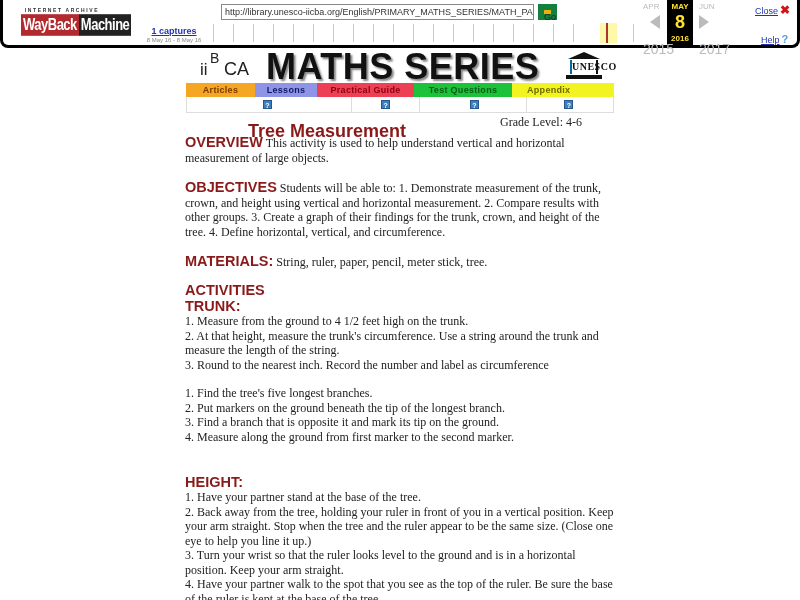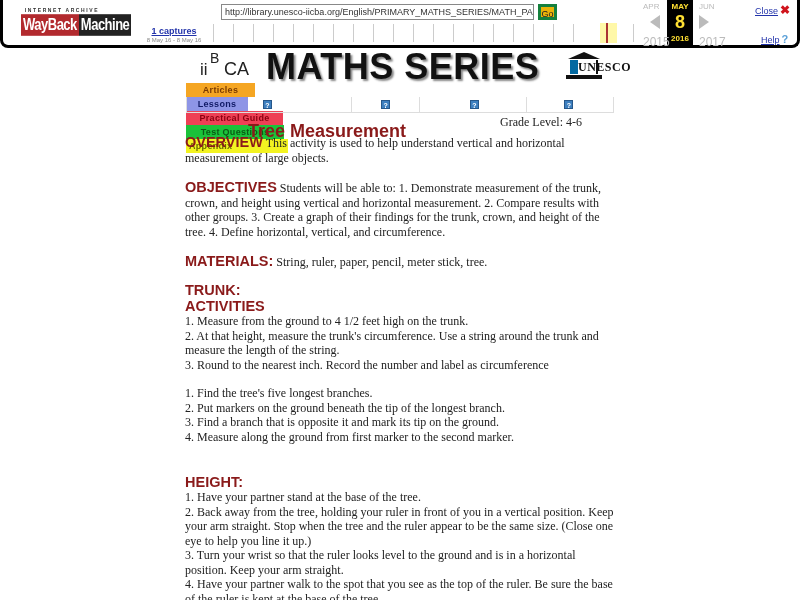--- a/index.html
+++ b/index.html
@@ -29,36 +29,36 @@
     transform: scaleY(1.2);
   }
   .wb-url {
     position: absolute; left: 218px; top: 4px; width: 313px; height: 16px;
     border: 1px solid #888; background: #fff;
     font-family: "Liberation Sans", sans-serif; font-size: 9px; line-height: 14px;
     padding-left: 3px; color: #333; white-space: nowrap; overflow: hidden;
   }
   .wb-go {
     position: absolute; left: 535px; top: 4px; width: 19px; height: 16px;
-    border: 3px solid #15803d; background: #eab308; font-family: "Liberation Sans", sans-serif;
+    border: 6px solid #15803d; background: #eab308; font-family: "Liberation Sans", sans-serif;
     font-size: 9px; line-height: 14px; text-align: center; color: #222;
   }
   .wb-captures {
     position: absolute; left: 136px; top: 26px; width: 70px; text-align: center;
     font-family: "Liberation Sans", sans-serif;
   }
   .wb-captures-link { font-size: 9px; color: #2233aa; text-decoration: underline; font-weight: bold; display: block; }
   .wb-captures-range { font-size: 6px; color: #888; display: block; margin-top: 1px; }
   .wb-timeline { position: absolute; left: 206px; top: 22px; width: 430px; height: 22px; }
   .wb-tick { position: absolute; top: 2px; width: 1px; height: 18px; background: #ccc; }
   .wb-highlight { position: absolute; left: 391px; top: 1px; width: 17px; height: 20px; background: #fff8a8; }
   .wb-marker { position: absolute; left: 397px; top: 1px; width: 2px; height: 20px; background: #a33; }
   .wb-cal { position: absolute; left: 640px; top: 0; width: 100px; height: 46px; font-family: "Liberation Sans", sans-serif; }
   .wb-month { position: absolute; top: 2px; font-size: 8px; color: #bbb; }
-  .wb-year { position: absolute; top: 35px; font-size: 12px; color: #bbb; }
+  .wb-year { position: absolute; top: 41px; font-size: 14px; color: #bbb; }
   .wb-cur {
     position: absolute; left: 24px; top: 0; width: 26px; height: 46px; background: #000;
     color: #ffe033; text-align: center;
   }
   .wb-cur-month { font-size: 8px; font-weight: bold; margin-top: 2px; display: block; }
   .wb-cur-day { font-size: 18px; font-weight: bold; line-height: 18px; display: block; margin-top: 2px; }
   .wb-cur-year { font-size: 8px; font-weight: bold; display: block; margin-top: 3px; }
   .wb-arrow-l {
     position: absolute; left: 7px; top: 15px; width: 0; height: 0;
     border-top: 7px solid transparent; border-bottom: 7px solid transparent; border-right: 10px solid #bbb;
@@ -88,28 +88,28 @@
     font-weight: bold; font-size: 36px; letter-spacing: 0.5px; color: #111;
     text-shadow: 2px 2px 2px #888; white-space: nowrap;
   }
   .unesco-logo { position: absolute; left: 378px; top: 2px; width: 40px; height: 30px; }
   .unesco-roof {
     position: absolute; left: 4px; top: 0; width: 0; height: 0;
     border-left: 16px solid transparent; border-right: 16px solid transparent; border-bottom: 7px solid #111;
   }
   .unesco-body {
     position: absolute; left: 6px; top: 8px; width: 28px; height: 14px;
-    font-family: "Liberation Serif", serif; font-size: 12px; font-weight: bold;
+    font-family: "Liberation Serif", serif; font-size: 10px; font-weight: bold;
     text-align: center; line-height: 14px; color: #111; letter-spacing: 0.5px;
-    border-left: 8px solid #0369a1; border-right: 2px solid #111;
+    border-left: 2px solid #0369a1; border-right: 2px solid #111;
   }
   .unesco-base { position: absolute; left: 2px; top: 23px; width: 36px; height: 4px; background: #111; }
 
   
-  .nav { position: absolute; left: 186px; top: 83px; width: 428px; height: 14px; display: flex; flex-direction: column; }
+  .nav { position: absolute; left: 186px; top: 83px; width: 428px; height: 14px; display: flex; }
   .nav-item {
     font-family: "Liberation Sans", sans-serif; font-weight: bold; font-size: 9px;
     line-height: 14px; text-align: center; letter-spacing: 0.3px;
   }
   .nav-help { position: absolute; left: 186px; top: 97px; width: 428px; height: 16px; display: flex; border: 1px solid #ddd; border-top: none; }
   .nav-help-cell { position: relative; height: 15px; border-right: 1px solid #ddd; }
   .nav-help-cell:last-child { border-right: none; }
   .q-icon {
     position: absolute; top: 3px; width: 9px; height: 9px; background: #3d7fbf;
     color: #fff; font-family: "Liberation Sans", sans-serif; font-size: 7px; font-weight: bold;
@@ -208,21 +208,21 @@
     <div class="unesco-body">UNESCO</div>
     <div class="unesco-base"></div>
   </div>
 </div>
 
 <div class="nav">
   <div class="nav-item" id="nav0" style="width: 69px; background: rgb(245, 166, 35); color: rgb(122, 58, 0);">Articles</div>
   <div class="nav-item" id="nav1" style="width: 62px; background: rgb(142, 149, 230); color: rgb(17, 26, 102);">Lessons</div>
   <div class="nav-item" id="nav2" style="width: 97px; background: rgb(238, 64, 85); color: rgb(138, 0, 16);">Practical Guide</div>
   <div class="nav-item" id="nav3" style="width: 98px; background: rgb(27, 194, 58); color: rgb(11, 90, 22);">Test Questions</div>
-  <div class="nav-item" id="nav4" style="width: 102px; text-align: left; padding-left: 3px; background: rgb(243, 243, 33); color: rgb(107, 107, 0);">Appendix</div>
+  <div class="nav-item" id="nav4" style="width: 102px; text-align: left; padding-left: 15px; background: rgb(243, 243, 33); color: rgb(107, 107, 0);">Appendix</div>
 </div>
 <div class="nav-help">
   <div class="nav-help-cell" style="width:166px">
       <span class="q-icon" style="left:76px">?</span>
     </div>
   <div class="nav-help-cell" style="width:68px">
       <span class="q-icon" style="left:29px">?</span>
     </div>
   <div class="nav-help-cell" style="width:108px">
       <span class="q-icon" style="left:50px">?</span>
@@ -242,22 +242,22 @@
 
   <div class="blk body-text" style="top:66px">
     <span class="sec-head">OBJECTIVES</span><span> Students will be able to: 1. Demonstrate measurement of the trunk, crown, and height using vertical and horizontal measurement. 2. Compare results with other groups. 3. Create a graph of their findings for the trunk, crown, and height of the tree. 4. Define horizontal, vertical, and circumference.</span>
   </div>
 
   <div class="blk body-text" style="top:140px">
     <span class="sec-head">MATERIALS:</span><span> String, ruler, paper, pencil, meter stick, tree.</span>
   </div>
 
   <div class="blk body-text" style="top:168px">
+    <span class="sub-head">ACTIVITIES</span>
     <span class="sub-head">TRUNK:</span>
-    <span class="sub-head">ACTIVITIES</span>
     <div>1. Measure from the ground to 4 1/2 feet high on the trunk.</div>
     <div>2. At that height, measure the trunk's circumference. Use a string around the trunk and measure the length of the string.</div>
     <div>3. Round to the nearest inch. Record the number and label as circumference</div>
   </div>
 
   <div class="blk body-text" style="top:272px">
     <div>1. Find the tree's five longest branches.</div>
     <div>2. Put markers on the ground beneath the tip of the longest branch.</div>
     <div>3. Find a branch that is opposite it and mark its tip on the ground.</div>
     <div>4. Measure along the ground from first marker to the second marker.</div>

